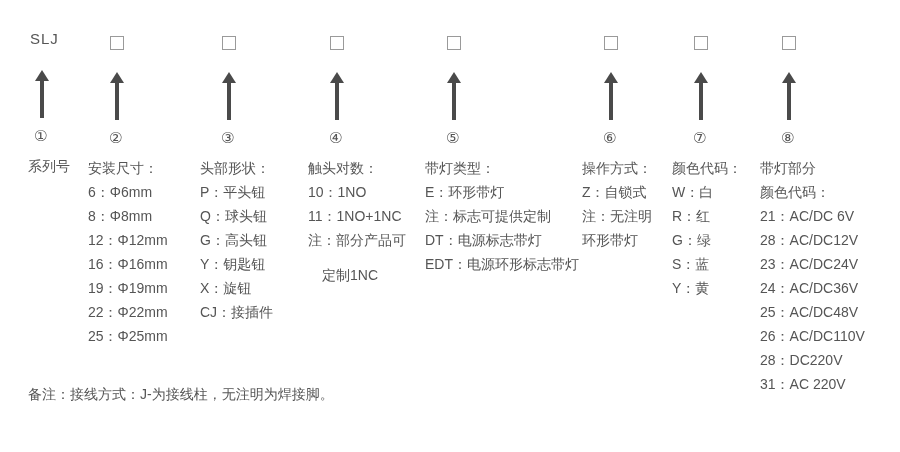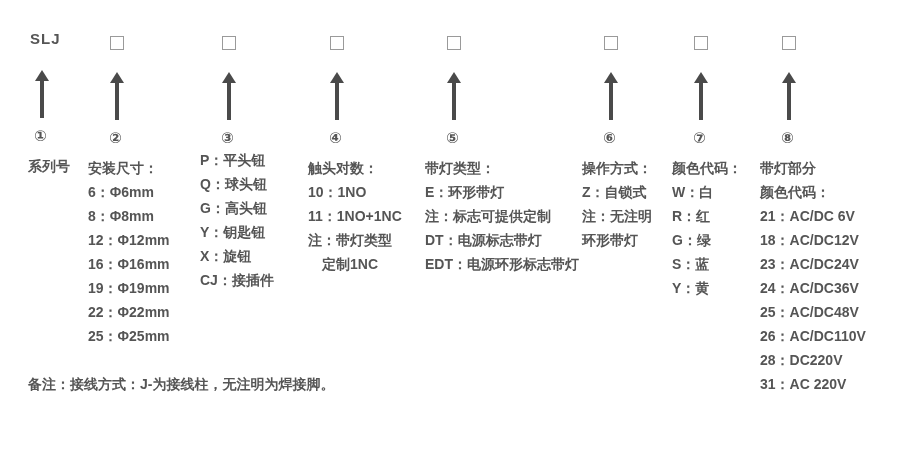--- a/index.html
+++ b/index.html
@@ -12,21 +12,20 @@
   body{
     font-family:"Liberation Sans","DejaVu Sans",sans-serif;
     background:var(--bg);
   }
   .canvas{
     position:relative;
     width:900px;
     height:452px;
     background:var(--bg);
     overflow:hidden;
-    font-weight:bold;
   }
   .col{
     position:absolute;
     top:30px;
     white-space:nowrap;
   }
   .series-label{
     font-size:15px;
     line-height:18px;
     letter-spacing:1px;
@@ -68,25 +67,25 @@
     font-size:15px;
     line-height:20px;
     color:var(--text);
   }
   .line{
     font-size:14px;
     line-height:24px;
     color:var(--text);
   }
   .heading{ margin-top:8px; }
-  .indent{ padding-left:14px; }
+  .indent{ padding-left:14px;margin-top:11px; }
   .footnote{
     position:absolute;
     left:28px;
-    top:376px;
+    top:386px;
     font-size:14px;
     color:var(--text);
     white-space:nowrap;
   }
 </style>
 </head>
 <body>
 
 <div class="canvas">
 
@@ -108,36 +107,37 @@
     <div class="line">16：Φ16mm</div>
     <div class="line">19：Φ19mm</div>
     <div class="line">22：Φ22mm</div>
     <div class="line">25：Φ25mm</div>
   </div>
 
   <div class="col" style="left:200px">
     <div class="box"></div>
     <div class="arrow"></div>
     <div class="num">③</div>
+    <div class="line heading">头部形状：</div>
     <div class="line">P：平头钮</div>
     <div class="line">Q：球头钮</div>
     <div class="line">G：高头钮</div>
     <div class="line">Y：钥匙钮</div>
     <div class="line">X：旋钮</div>
     <div class="line">CJ：接插件</div>
   </div>
 
   <div class="col" style="left:308px">
     <div class="box"></div>
     <div class="arrow"></div>
     <div class="num">④</div>
     <div class="line heading">触头对数：</div>
     <div class="line">10：1NO</div>
     <div class="line">11：1NO+1NC</div>
-    <div class="line">注：带灯类型</div>
+    <div class="line">注：部分产品可</div>
     <div class="line indent">定制1NC</div>
   </div>
 
   <div class="col" style="left:425px">
     <div class="box"></div>
     <div class="arrow"></div>
     <div class="num">⑤</div>
     <div class="line heading">带灯类型：</div>
     <div class="line">E：环形带灯</div>
     <div class="line">注：标志可提供定制</div>
@@ -167,21 +167,21 @@
     <div class="line">Y：黄</div>
   </div>
 
   <div class="col" style="left:760px">
     <div class="box"></div>
     <div class="arrow"></div>
     <div class="num">⑧</div>
     <div class="line heading">带灯部分</div>
     <div class="line">颜色代码：</div>
     <div class="line">21：AC/DC 6V</div>
-    <div class="line">18：AC/DC12V</div>
+    <div class="line">28：AC/DC12V</div>
     <div class="line">23：AC/DC24V</div>
     <div class="line">24：AC/DC36V</div>
     <div class="line">25：AC/DC48V</div>
     <div class="line">26：AC/DC110V</div>
     <div class="line">28：DC220V</div>
     <div class="line">31：AC 220V</div>
   </div>
 
   <div class="footnote">备注：接线方式：J-为接线柱，无注明为焊接脚。</div>
 

